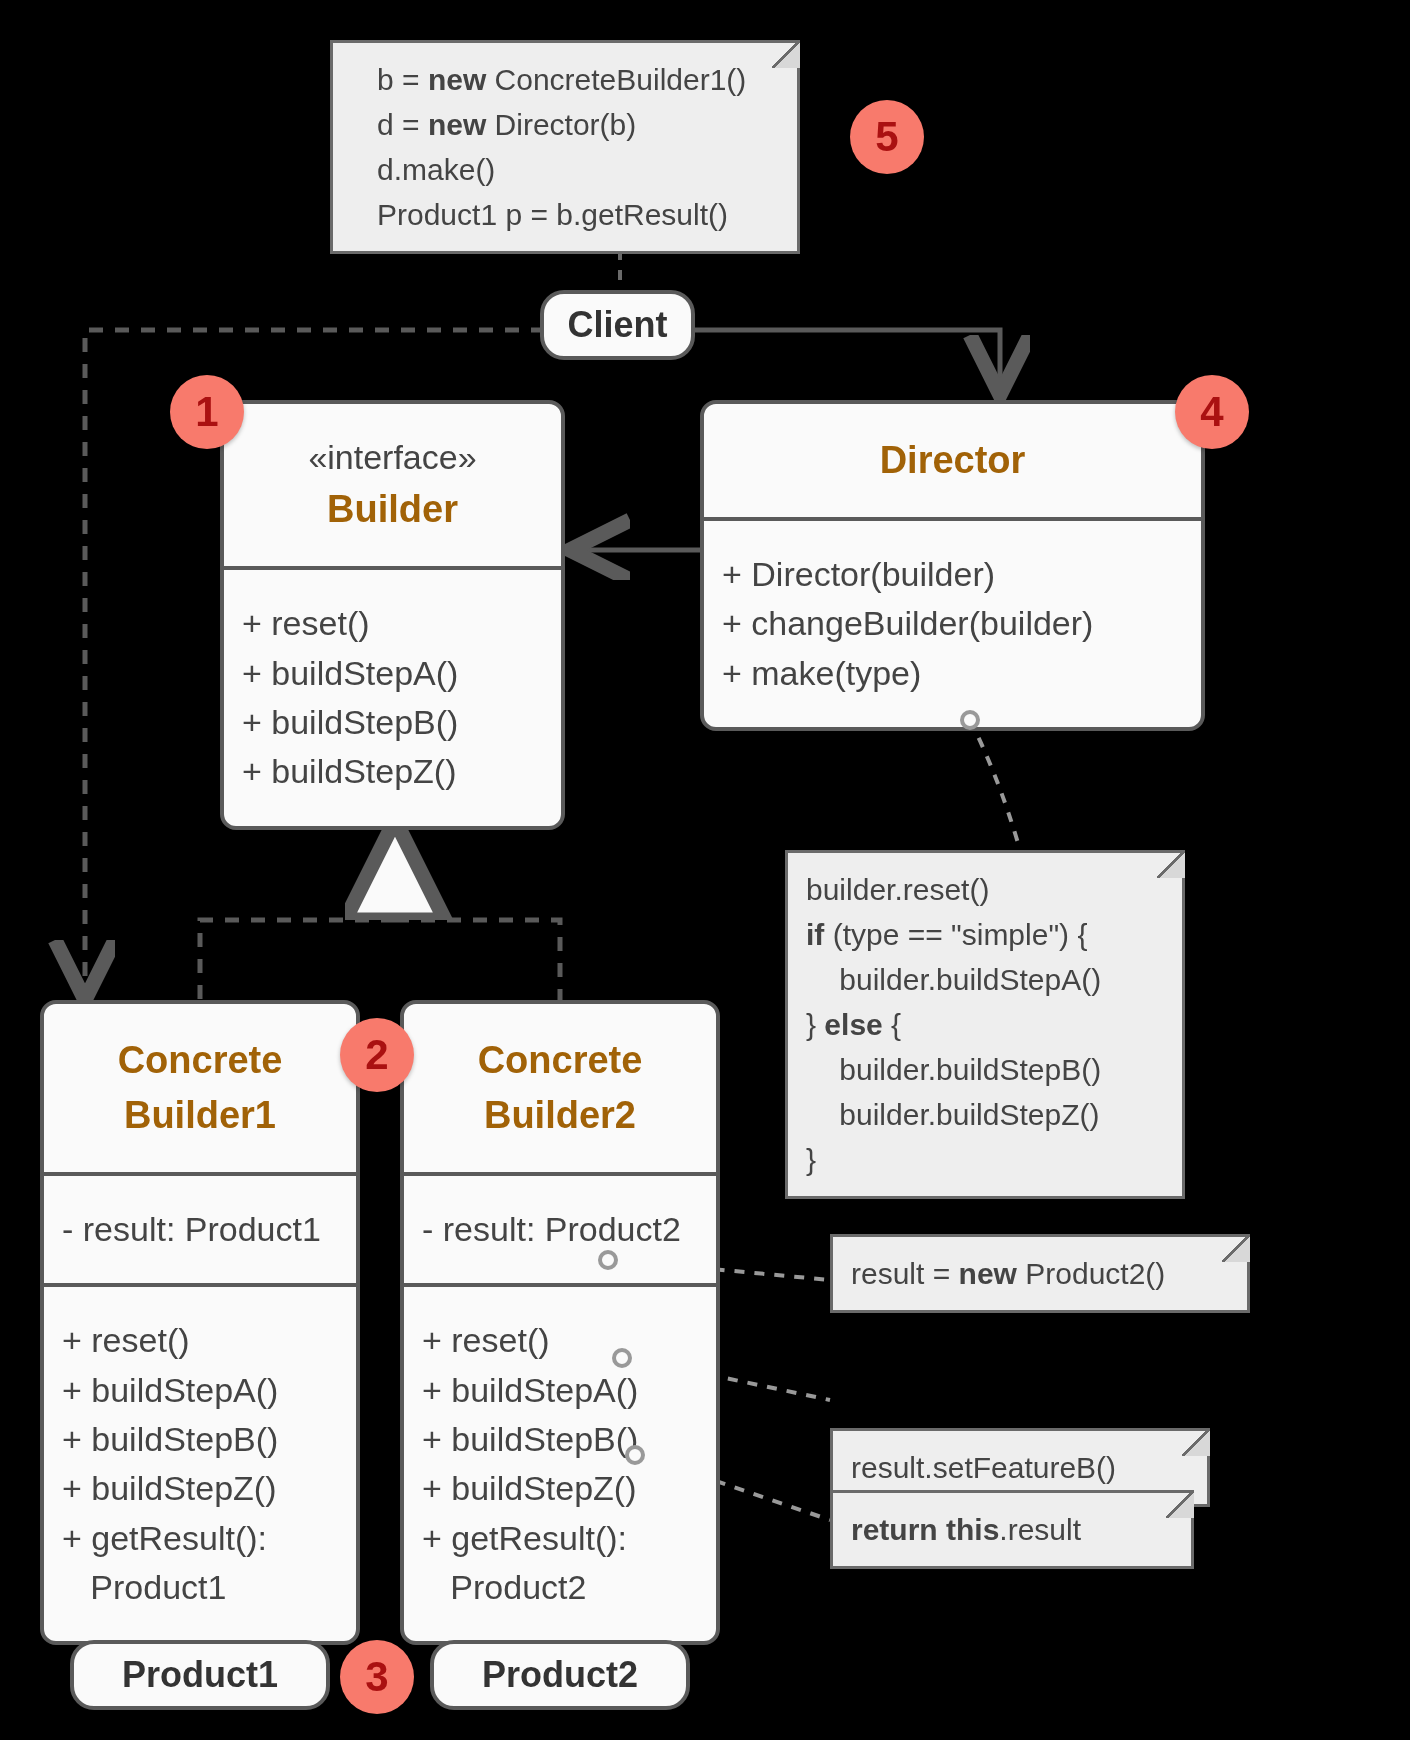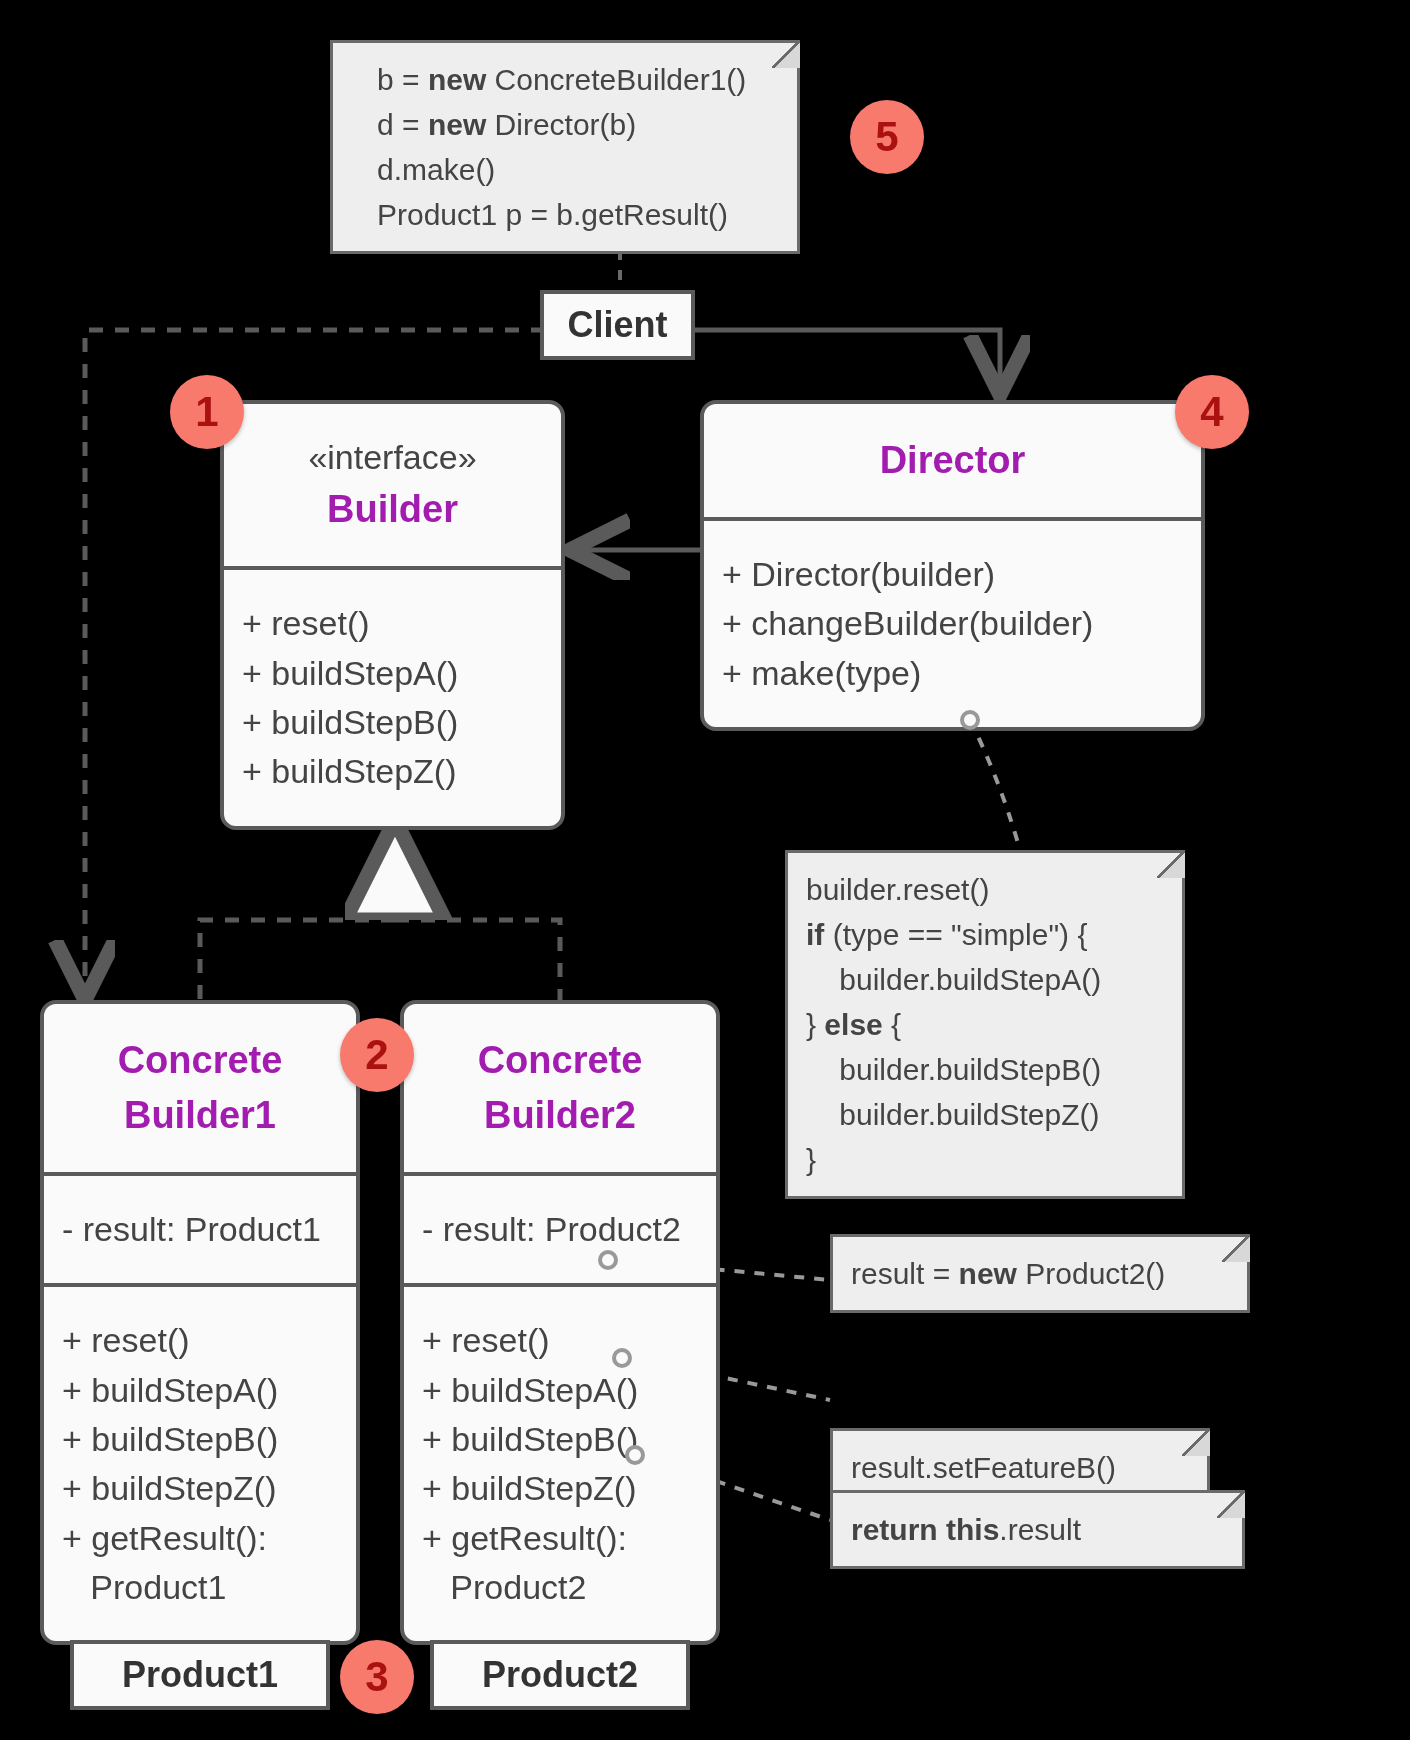--- a/index.html
+++ b/index.html
@@ -22,21 +22,21 @@
     border-bottom: 4px solid #5a5a5a;
     padding: 29px 18px;
     font-size: 34px;
     line-height: 1.45;
   }
   .uml-section:last-child { border-bottom: none; }
   .uml-title {
     text-align: center;
     font-weight: 700;
     font-size: 38px;
-    color: #a21caf;
+    color: #a16207;
   }
   .uml-stereotype {
     text-align: center;
     font-size: 34px;
     color: #444;
   }
   .note-box {
     position: absolute;
     background: #eeeeee;
     border: 3px solid #6a6a6a;
@@ -60,21 +60,21 @@
     color: #a11;
     display: flex; align-items: center; justify-content: center;
     font-size: 42px;
     font-weight: 700;
     box-shadow: 0 2px 4px rgba(0,0,0,0.25);
   }
   .small-label {
     position: absolute;
     background: #fafafa;
     border: 4px solid #5a5a5a;
-    border-radius: 0;
+    border-radius: 24px;
     text-align: center;
     font-weight: 700;
     font-size: 36px;
     color: #333;
     padding: 10px 0;
   }
   svg.connectors {
     position: absolute;
     left: 0; top: 0;
     width: 1410px; height: 1740px;
@@ -214,21 +214,21 @@
 </div>
 
 <div class="note-box" style="left:830px; top:1234px; width:420px;">
   <span>result = </span><span class="kw">new</span><span> Product2()</span>
 </div>
 
 <div class="note-box" style="left:830px; top:1428px; width:380px;">
   <span>result.setFeatureB()</span>
 </div>
 
-<div class="note-box" style="left:830px; top:1490px; width:415px;">
+<div class="note-box" style="left:830px; top:1490px; width:364px;">
   <span class="kw">return this</span><span>.result</span>
 </div>
 
 <div class="badge" style="left:170px; top:375px;">1</div>
 <div class="badge" style="left:340px; top:1018px;">2</div>
 <div class="badge" style="left:340px; top:1640px;">3</div>
 <div class="badge" style="left:1175px; top:375px;">4</div>
 <div class="badge" style="left:850px; top:100px;">5</div>
 
 </body></html>

